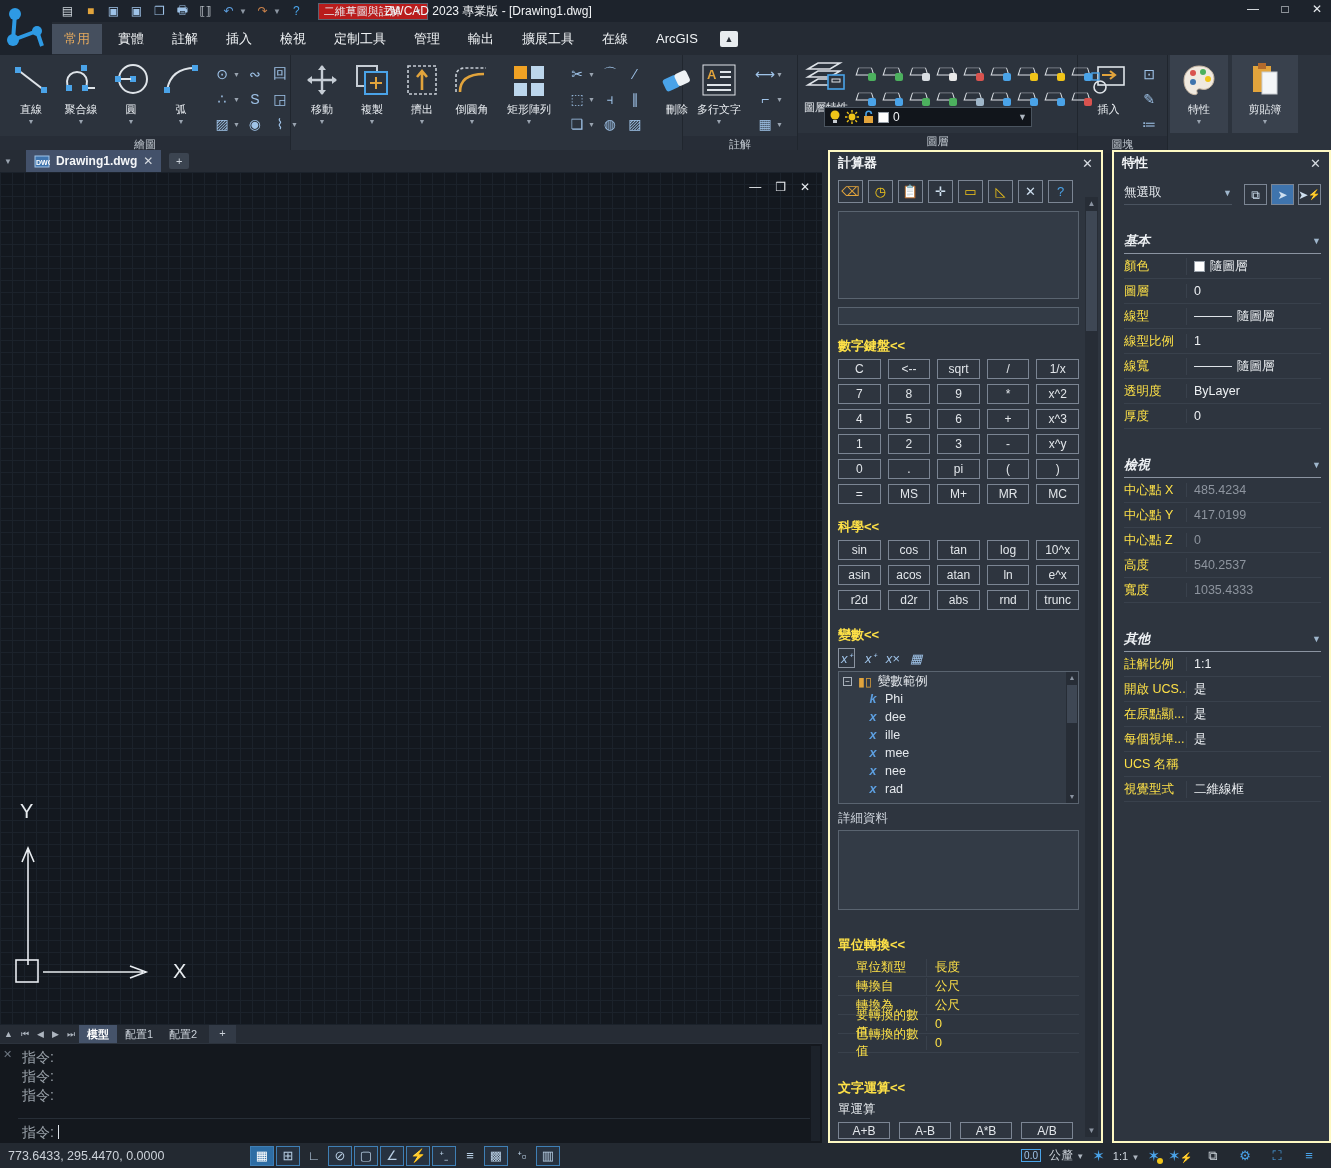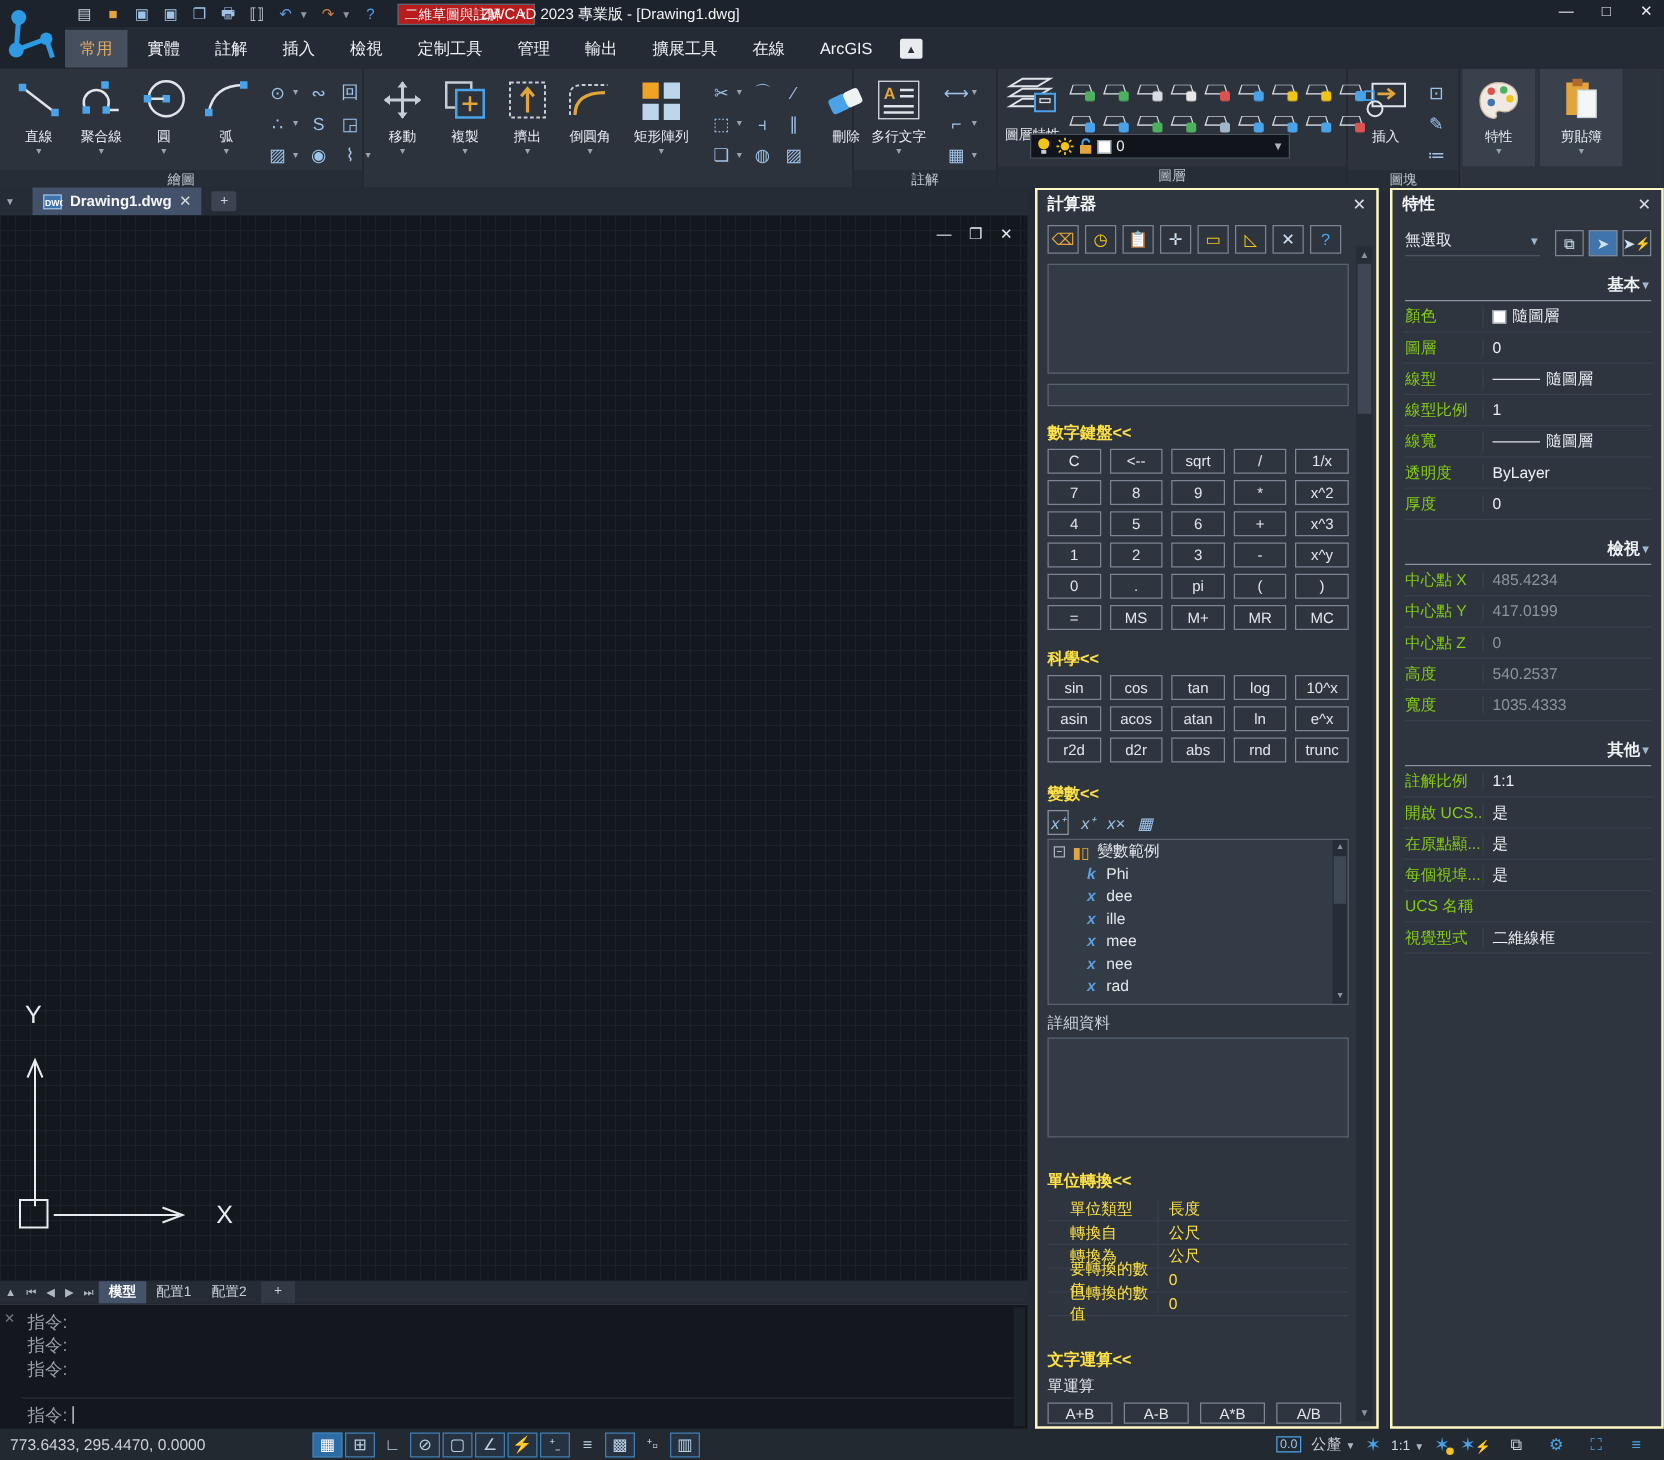--- a/index.html
+++ b/index.html
@@ -115,24 +115,24 @@
   .textops{display:flex;gap:9px;}
   .tbtn{width:52px;height:17px;border:1px solid #7b8593;font-size:12px;display:flex;align-items:center;justify-content:center;color:#e2e6ea;}
   
   #props{left:1112px;top:150px;width:219px;height:993px;}
   .props-inner{position:absolute;left:10px;right:8px;top:32px;}
   #sel-row{display:flex;align-items:center;margin-bottom:4px;}
   #sel-dd{flex:1;font-size:12.5px;color:#e8ecf0;display:flex;justify-content:space-between;align-items:center;border-bottom:1px solid #4a535f;padding-bottom:3px;margin-right:8px;}
   #sel-dd .dn{color:#9fb6cc;font-size:9px;}
   .ptool{width:23px;height:21px;border:1px solid #7b8593;display:flex;align-items:center;justify-content:center;font-size:12px;margin-left:4px;color:#cfe0f0;}
   .ptool.blue{background:#3f74ad;}
-  .pgroup-h{display:flex;justify-content:flex-end;align-items:center;font-size:13px;font-weight:bold;color:#eef1f4;border-bottom:1px solid #8b94a1;padding-bottom:3px;margin-top:14px;}
+  .pgroup-h{display:flex;justify-content:space-between;align-items:center;font-size:13px;font-weight:bold;color:#eef1f4;border-bottom:1px solid #8b94a1;padding-bottom:3px;margin-top:27px;font-style:italic;}
   .pgroup-h .dn{font-size:9px;color:#9fb6cc;font-weight:normal;}
   .prow{display:flex;height:25px;align-items:center;border-bottom:1px solid #39414c;font-size:12.5px;}
-  .prow .pl{width:62px;color:#84cc16;white-space:nowrap;overflow:hidden;}
+  .prow .pl{width:62px;color:#fde047;white-space:nowrap;overflow:hidden;}
   .prow .pv{flex:1;border-left:1px solid #39414c;padding-left:7px;color:#eef1f4;display:flex;align-items:center;gap:5px;white-space:nowrap;}
   .prow .pv.ro{color:#8d949e;}
   .lineglyph{display:inline-block;width:38px;height:1px;background:#dfe4e9;}
   
   svg{display:block;}
 </style>
 </head>
 <body>
 
 <div id="titlebar">

